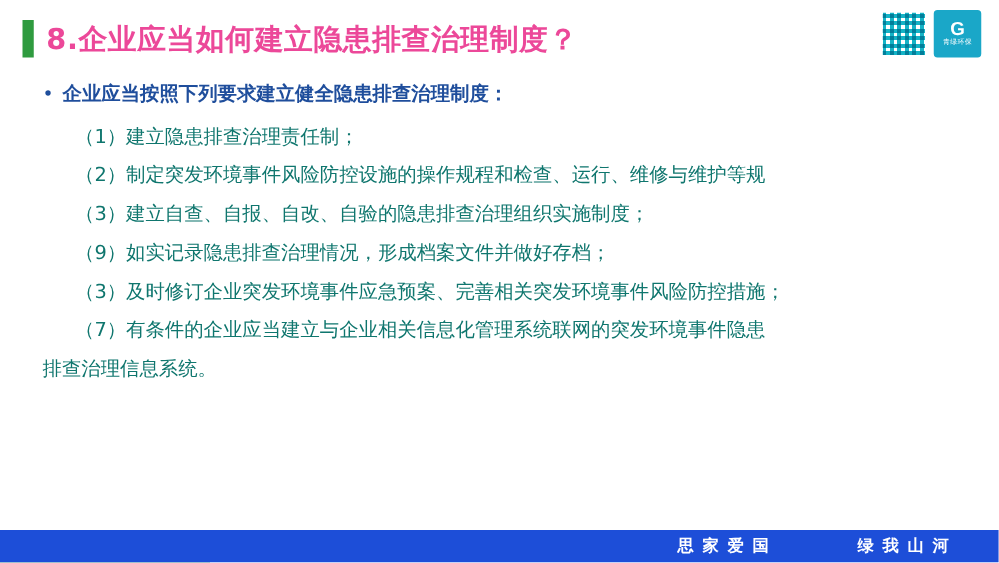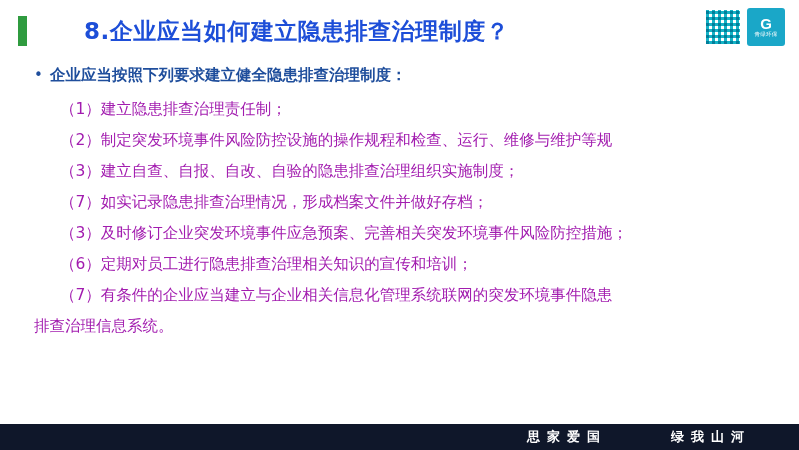--- a/index.html
+++ b/index.html
@@ -27,27 +27,26 @@
     align-items: center;
   }
   .title-bar {
     width: 9px;
     height: 30px;
     background: #2f9b3f;
     margin-right: 10px;
     flex: 0 0 auto;
   }
   .title-text {
-    color: #1d4ed8;
+    color: #ec4899;
     font-size: 23px;
     font-weight: bold;
     letter-spacing: 0.5px;
     white-space: nowrap;
     font-family: "DejaVu Sans", "Liberation Sans", sans-serif;
-    margin-left: 47px;
   }
 
   
   .logo-group {
     position: absolute;
     top: 8px;
     right: 14px;
     display: flex;
     align-items: center;
     gap: 6px;
@@ -109,39 +108,39 @@
   }
   .lead-text {
     font-size: 15.5px;
     line-height: 26px;
     font-weight: bold;
     color: #1f4e9c;
   }
   .para {
     font-size: 15.5px;
     line-height: 31px;
-    color: #a21caf;
+    color: #0f766e;
     text-indent: 26px;
     margin: 0;
     font-weight: normal;
   }
   .para.cont { text-indent: 0; }
 
   
   .footer {
     position: absolute;
     left: 0;
     right: 0;
     bottom: 0;
     height: 26px;
-    background: #0f172a;
+    background: #1d4ed8;
     display: flex;
     align-items: center;
     justify-content: flex-end;
-    padding-right: 48px;
+    padding-right: 33px;
     gap: 64px;
   }
   .footer-text {
     color: #ffffff;
     font-size: 13px;
     font-weight: bold;
     letter-spacing: 7px;
     font-family: "DejaVu Sans", "Liberation Sans", sans-serif;
   }
   .footer-strip-left {
@@ -170,23 +169,22 @@
 </div>
 
 <div class="content">
   <div class="lead-row">
     <span class="bullet-dot">•</span>
     <span class="lead-text">企业应当按照下列要求建立健全隐患排查治理制度：</span>
   </div>
   <p class="para">（1）建立隐患排查治理责任制；</p>
   <p class="para">（2）制定突发环境事件风险防控设施的操作规程和检查、运行、维修与维护等规</p>
   <p class="para">（3）建立自查、自报、自改、自验的隐患排查治理组织实施制度；</p>
-  <p class="para">（7）如实记录隐患排查治理情况，形成档案文件并做好存档；</p>
+  <p class="para">（9）如实记录隐患排查治理情况，形成档案文件并做好存档；</p>
   <p class="para">（3）及时修订企业突发环境事件应急预案、完善相关突发环境事件风险防控措施；</p>
-  <p class="para">（6）定期对员工进行隐患排查治理相关知识的宣传和培训；</p>
   <p class="para">（7）有条件的企业应当建立与企业相关信息化管理系统联网的突发环境事件隐患</p>
   <p class="para cont">排查治理信息系统。</p>
 </div>
 
 <div class="footer-strip-left"></div>
 <div class="footer">
   <span class="footer-text">思家爱国</span>
   <span class="footer-text">绿我山河</span>
 </div>
 

